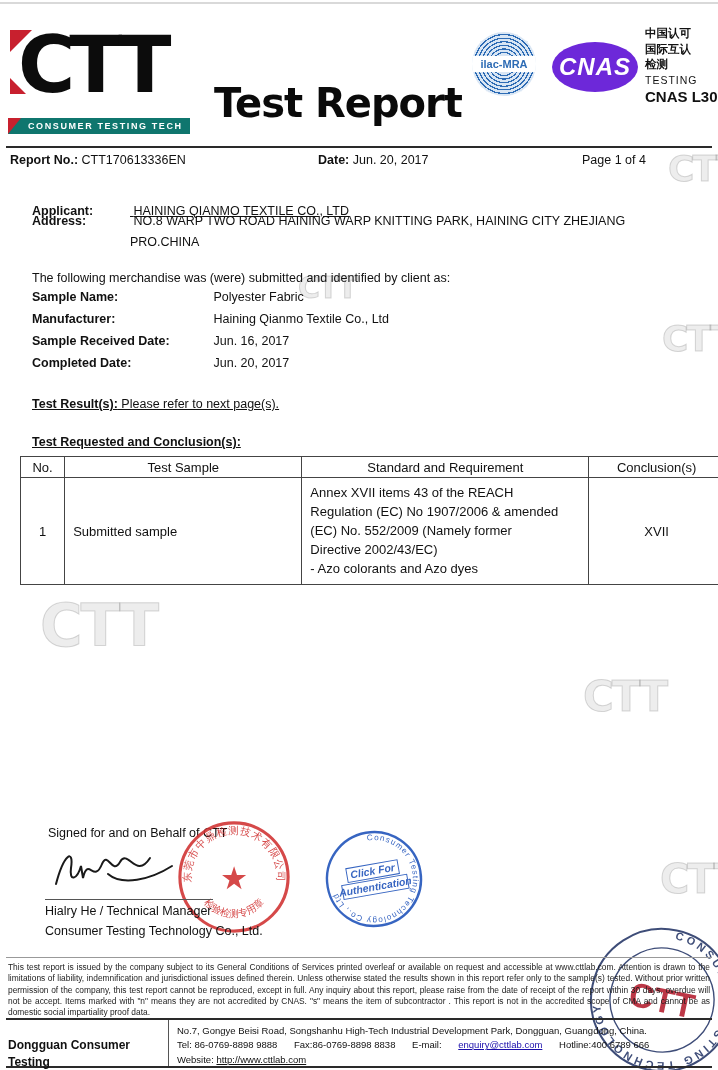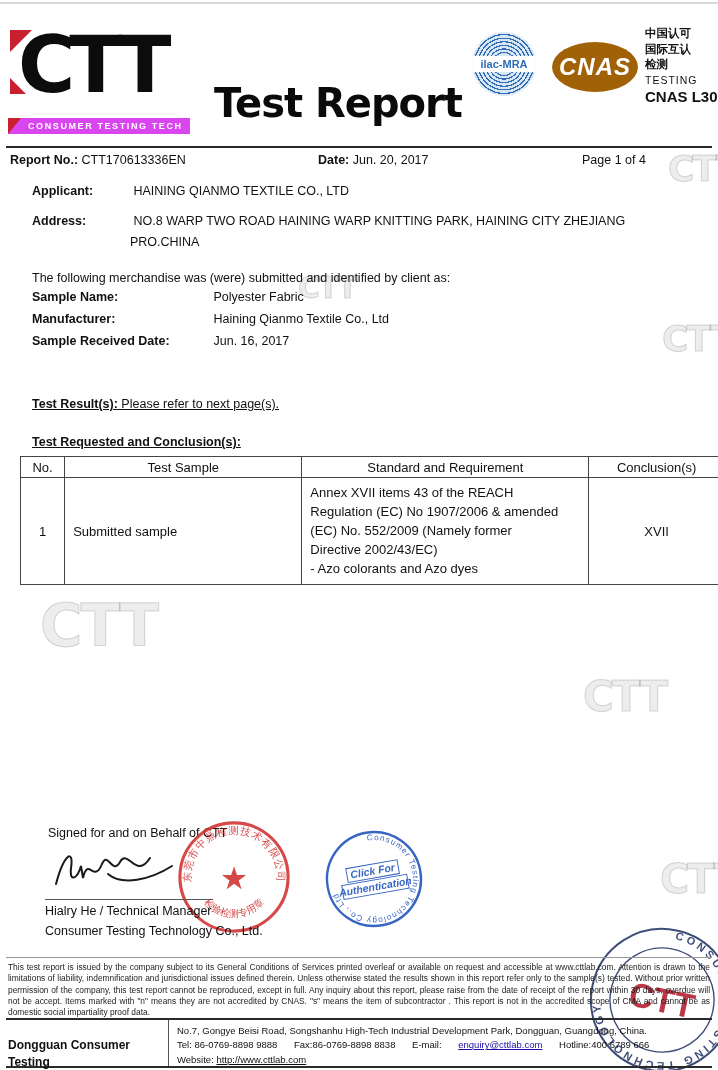--- a/index.html
+++ b/index.html
@@ -17,56 +17,56 @@
   .logo-letters {
     position:absolute; left:10px; top:0; font-size:78px; font-weight:900;
     letter-spacing:-6px; line-height:1.0; color:#0c0c0c;
     font-family:"DejaVu Sans", sans-serif;
   }
   .logo-tri1 { position:absolute; left:2px; top:4px; width:0; height:0;
     border-top:22px solid #c8202e; border-right:22px solid transparent; }
   .logo-tri2 { position:absolute; left:2px; top:52px; width:0; height:0;
     border-bottom:16px solid #c8202e; border-right:16px solid transparent; }
   .logo-bar {
-    position:absolute; left:0; top:92px; width:182px; height:16px; background:#d946ef;
+    position:absolute; left:0; top:92px; width:182px; height:16px; background:#0f766e;
     color:#fff; font-size:9px; font-weight:bold; letter-spacing:1.6px;
     line-height:16px; padding-left:20px;
   }
   .logo-bar-tri { position:absolute; left:0; top:0; width:0; height:0;
     border-top:16px solid #c8202e; border-right:13px solid transparent; }
 
   .doc-title { left:188px; top:80px; width:300px; text-align:center;
     font-size:40px; font-weight:900; color:#0a0a0a; letter-spacing:-1px;
     font-family:"DejaVu Sans", sans-serif; }
 
   .ilac { left:472px; top:32px; width:64px; height:64px; border-radius:50%;
     background:repeating-radial-gradient(circle at 50% 50%, #2e6cb5 0 1.3px, #d9e6f4 1.3px 3.6px);
     overflow:hidden; }
   .ilac-band { position:absolute; left:0; right:0; top:24px; height:16px; background:#fff;
     display:flex; align-items:center; justify-content:center;
     font-size:11px; font-weight:bold; color:#2e6cb5; }
-  .cnas { left:552px; top:42px; width:86px; height:50px; background:#a16207;
+  .cnas { left:552px; top:42px; width:86px; height:50px; background:#6d28d9;
     border-radius:50%; display:flex; align-items:center; justify-content:center;
     color:#fff; font-size:24px; font-weight:900; font-style:italic; letter-spacing:1px; }
   .accred { left:645px; top:26px; width:72px; font-size:11.5px; line-height:1.35; color:#111; }
   .accred div { white-space:nowrap; }
   .accred .en { font-size:10.5px; letter-spacing:1px; }
   .accred .code { font-size:15px; font-weight:bold; }
 
   .rule-top { left:6px; top:146px; width:706px; height:2px; background:#2a2a2a; }
 
   
   .meta { top:153px; font-size:12.5px; }
   .meta-report { left:10px; }
   .meta-date { left:318px; }
   .meta-page { left:582px; }
 
   
   .field-label { display:inline-block; font-weight:bold; }
-  .row-applicant { left:32px; top:184px; }
+  .row-applicant { left:32px; top:204px;text-decoration:underline; }
   .row-address  { left:32px; top:214px; }
   .addr2 { left:130px; top:235px; }
   .lab-w { width:98px; }
 
   .intro { left:32px; top:271px; }
   .mrow { left:32px; }
   .mlab { display:inline-block; width:178px; font-weight:bold; }
 
   .result-line { left:32px; top:397px; text-decoration:underline; }
   .section-title { left:32px; top:435px; font-weight:bold; text-decoration:underline; }
@@ -176,20 +176,24 @@
     <span class="mlab">Manufacturer:</span>
     <span>Haining Qianmo Textile Co., Ltd</span>
   </div>
   <div class="abs mrow" style="top:290px;">
     <span class="mlab">Sample Name:</span>
     <span>Polyester Fabric</span>
   </div>
   <div class="abs mrow" style="top:334px;">
     <span class="mlab">Sample Received Date:</span>
     <span>Jun. 16, 2017</span>
+  </div>
+  <div class="abs mrow" style="top:356px;">
+    <span class="mlab">Completed Date:</span>
+    <span>Jun. 20, 2017</span>
   </div>
 
   <div class="abs result-line">
     <span class="b">Test Result(s):</span><span> Please refer to next page(s).</span>
   </div>
 
   <div class="abs section-title">Test Requested and Conclusion(s):</div>
 
   <table class="req">
     <tbody>

